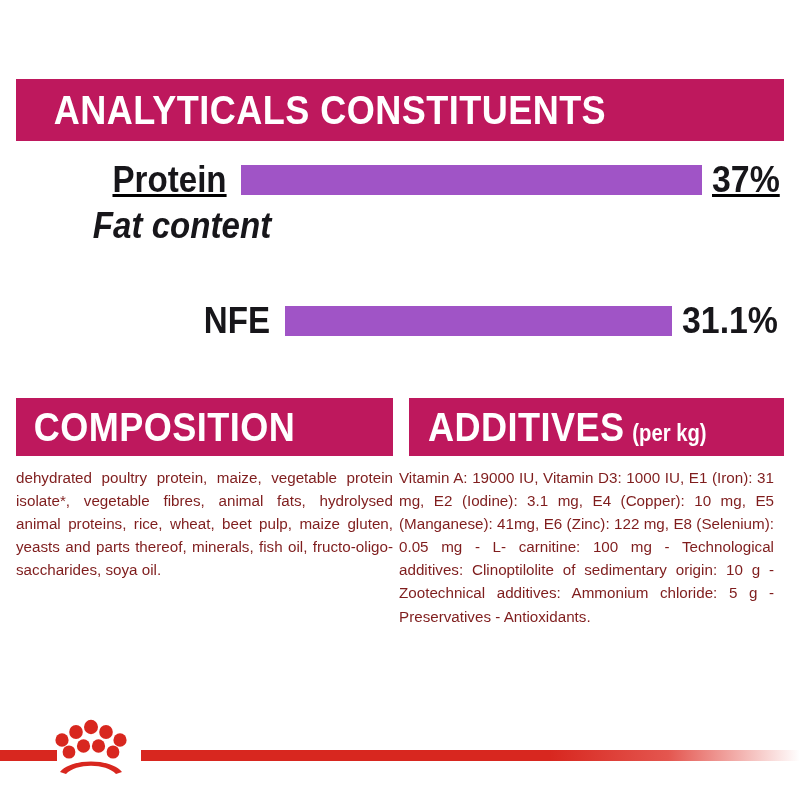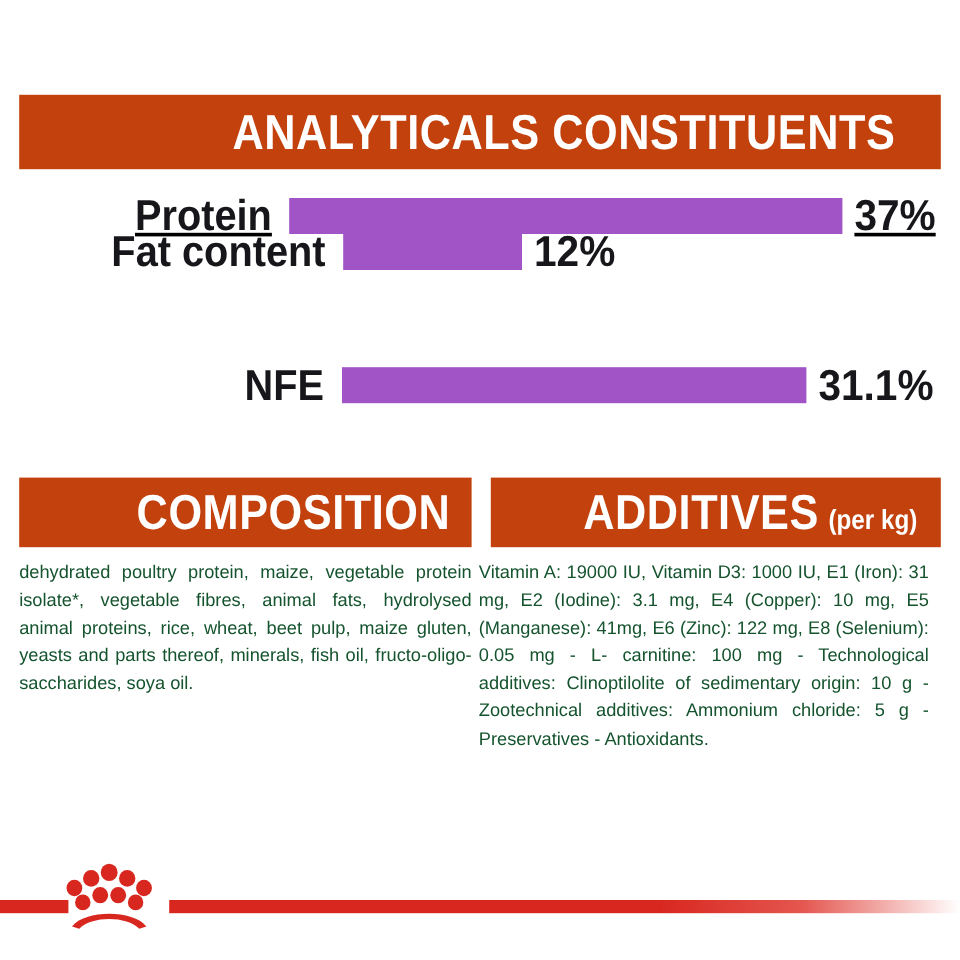--- a/index.html
+++ b/index.html
@@ -12,24 +12,24 @@
     width: 800px;
     height: 800px;
     background: #ffffff;
     font-family: "Liberation Sans", sans-serif;
     overflow: hidden;
   }
 
   
   .section-header {
     position: absolute;
-    background: #c2410c;
+    background: #be185d;
     display: flex;
     align-items: center;
-    justify-content: flex-end;
+    justify-content: flex-start;
     box-sizing: border-box;
   }
   .section-header .title {
     color: #ffffff;
     font-family: "Liberation Sans Narrow", "Liberation Sans", sans-serif;
     font-weight: 700;
     letter-spacing: 0.5px;
     transform: scaleX(0.88);
     transform-origin: center;
     white-space: nowrap;
@@ -134,21 +134,21 @@
     transform: scaleX(0.94);
     transform-origin: left center;
   }
 
   
   .body-text {
     position: absolute;
     font-family: "Liberation Sans", sans-serif;
     font-size: 15.2px;
     line-height: 1.52;
-    color: #14532d;
+    color: #7f1d1d;
     text-align: justify;
     text-justify: inter-word;
   }
   #txt-composition {
     left: 16px;
     top: 466px;
     width: 377px;
   }
   #txt-additives {
     left: 399px;
@@ -198,26 +198,22 @@
   </div>
 
   <div id="bar-chart">
       <div class="bar-row" style="top: 0px; text-decoration: underline;">
         <div class="cat-label">Protein</div>
         <div class="bar-track">
           <div class="bar-fill" style="width: 460.65px; background: rgb(160, 84, 198);"></div>
           <div class="bar-value">37%</div>
         </div>
       </div>
-      <div class="bar-row" style="top: 30px;">
+      <div class="bar-row" style="top: 46px; font-style: italic;">
         <div class="cat-label">Fat content</div>
-        <div class="bar-track">
-          <div class="bar-fill" style="width: 149.4px; background: rgb(160, 84, 198);"></div>
-          <div class="bar-value">12%</div>
-        </div>
       </div>
       <div class="bar-row" style="top: 141px;">
         <div class="cat-label">NFE</div>
         <div class="bar-track">
           <div class="bar-fill" style="width: 387.195px; background: rgb(160, 84, 198);"></div>
           <div class="bar-value">31.1%</div>
         </div>
       </div>
     </div>
 

